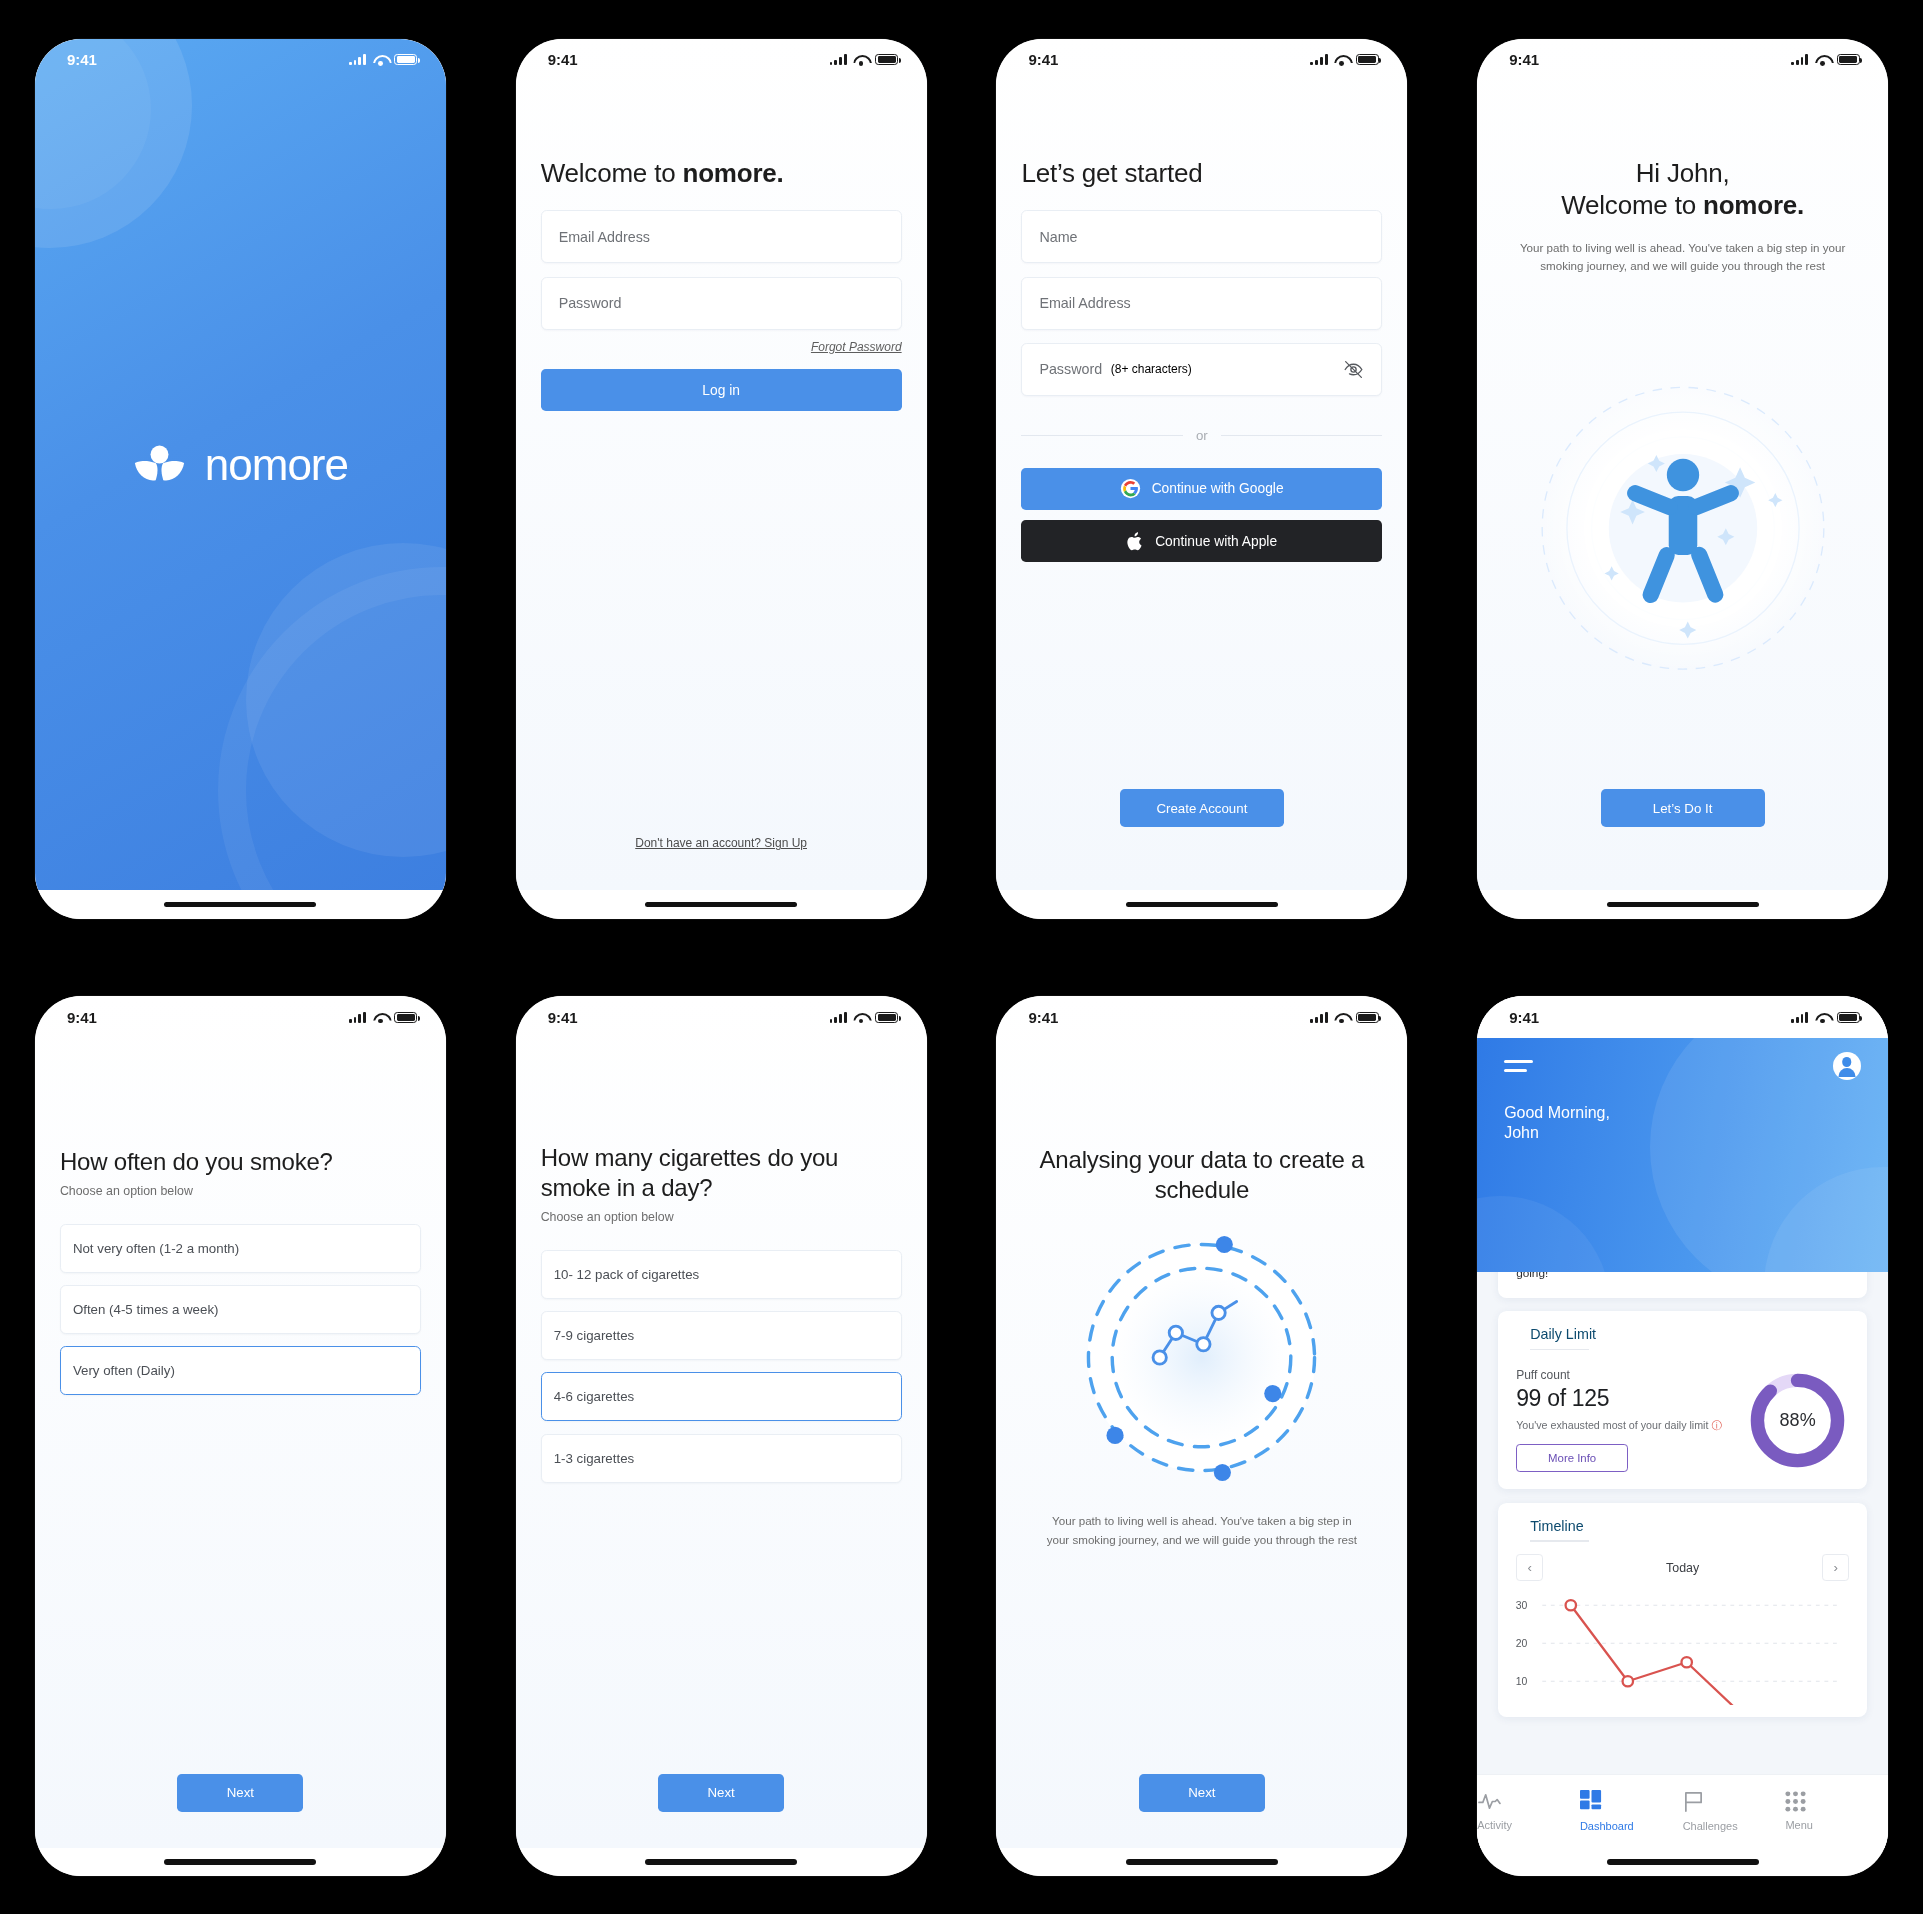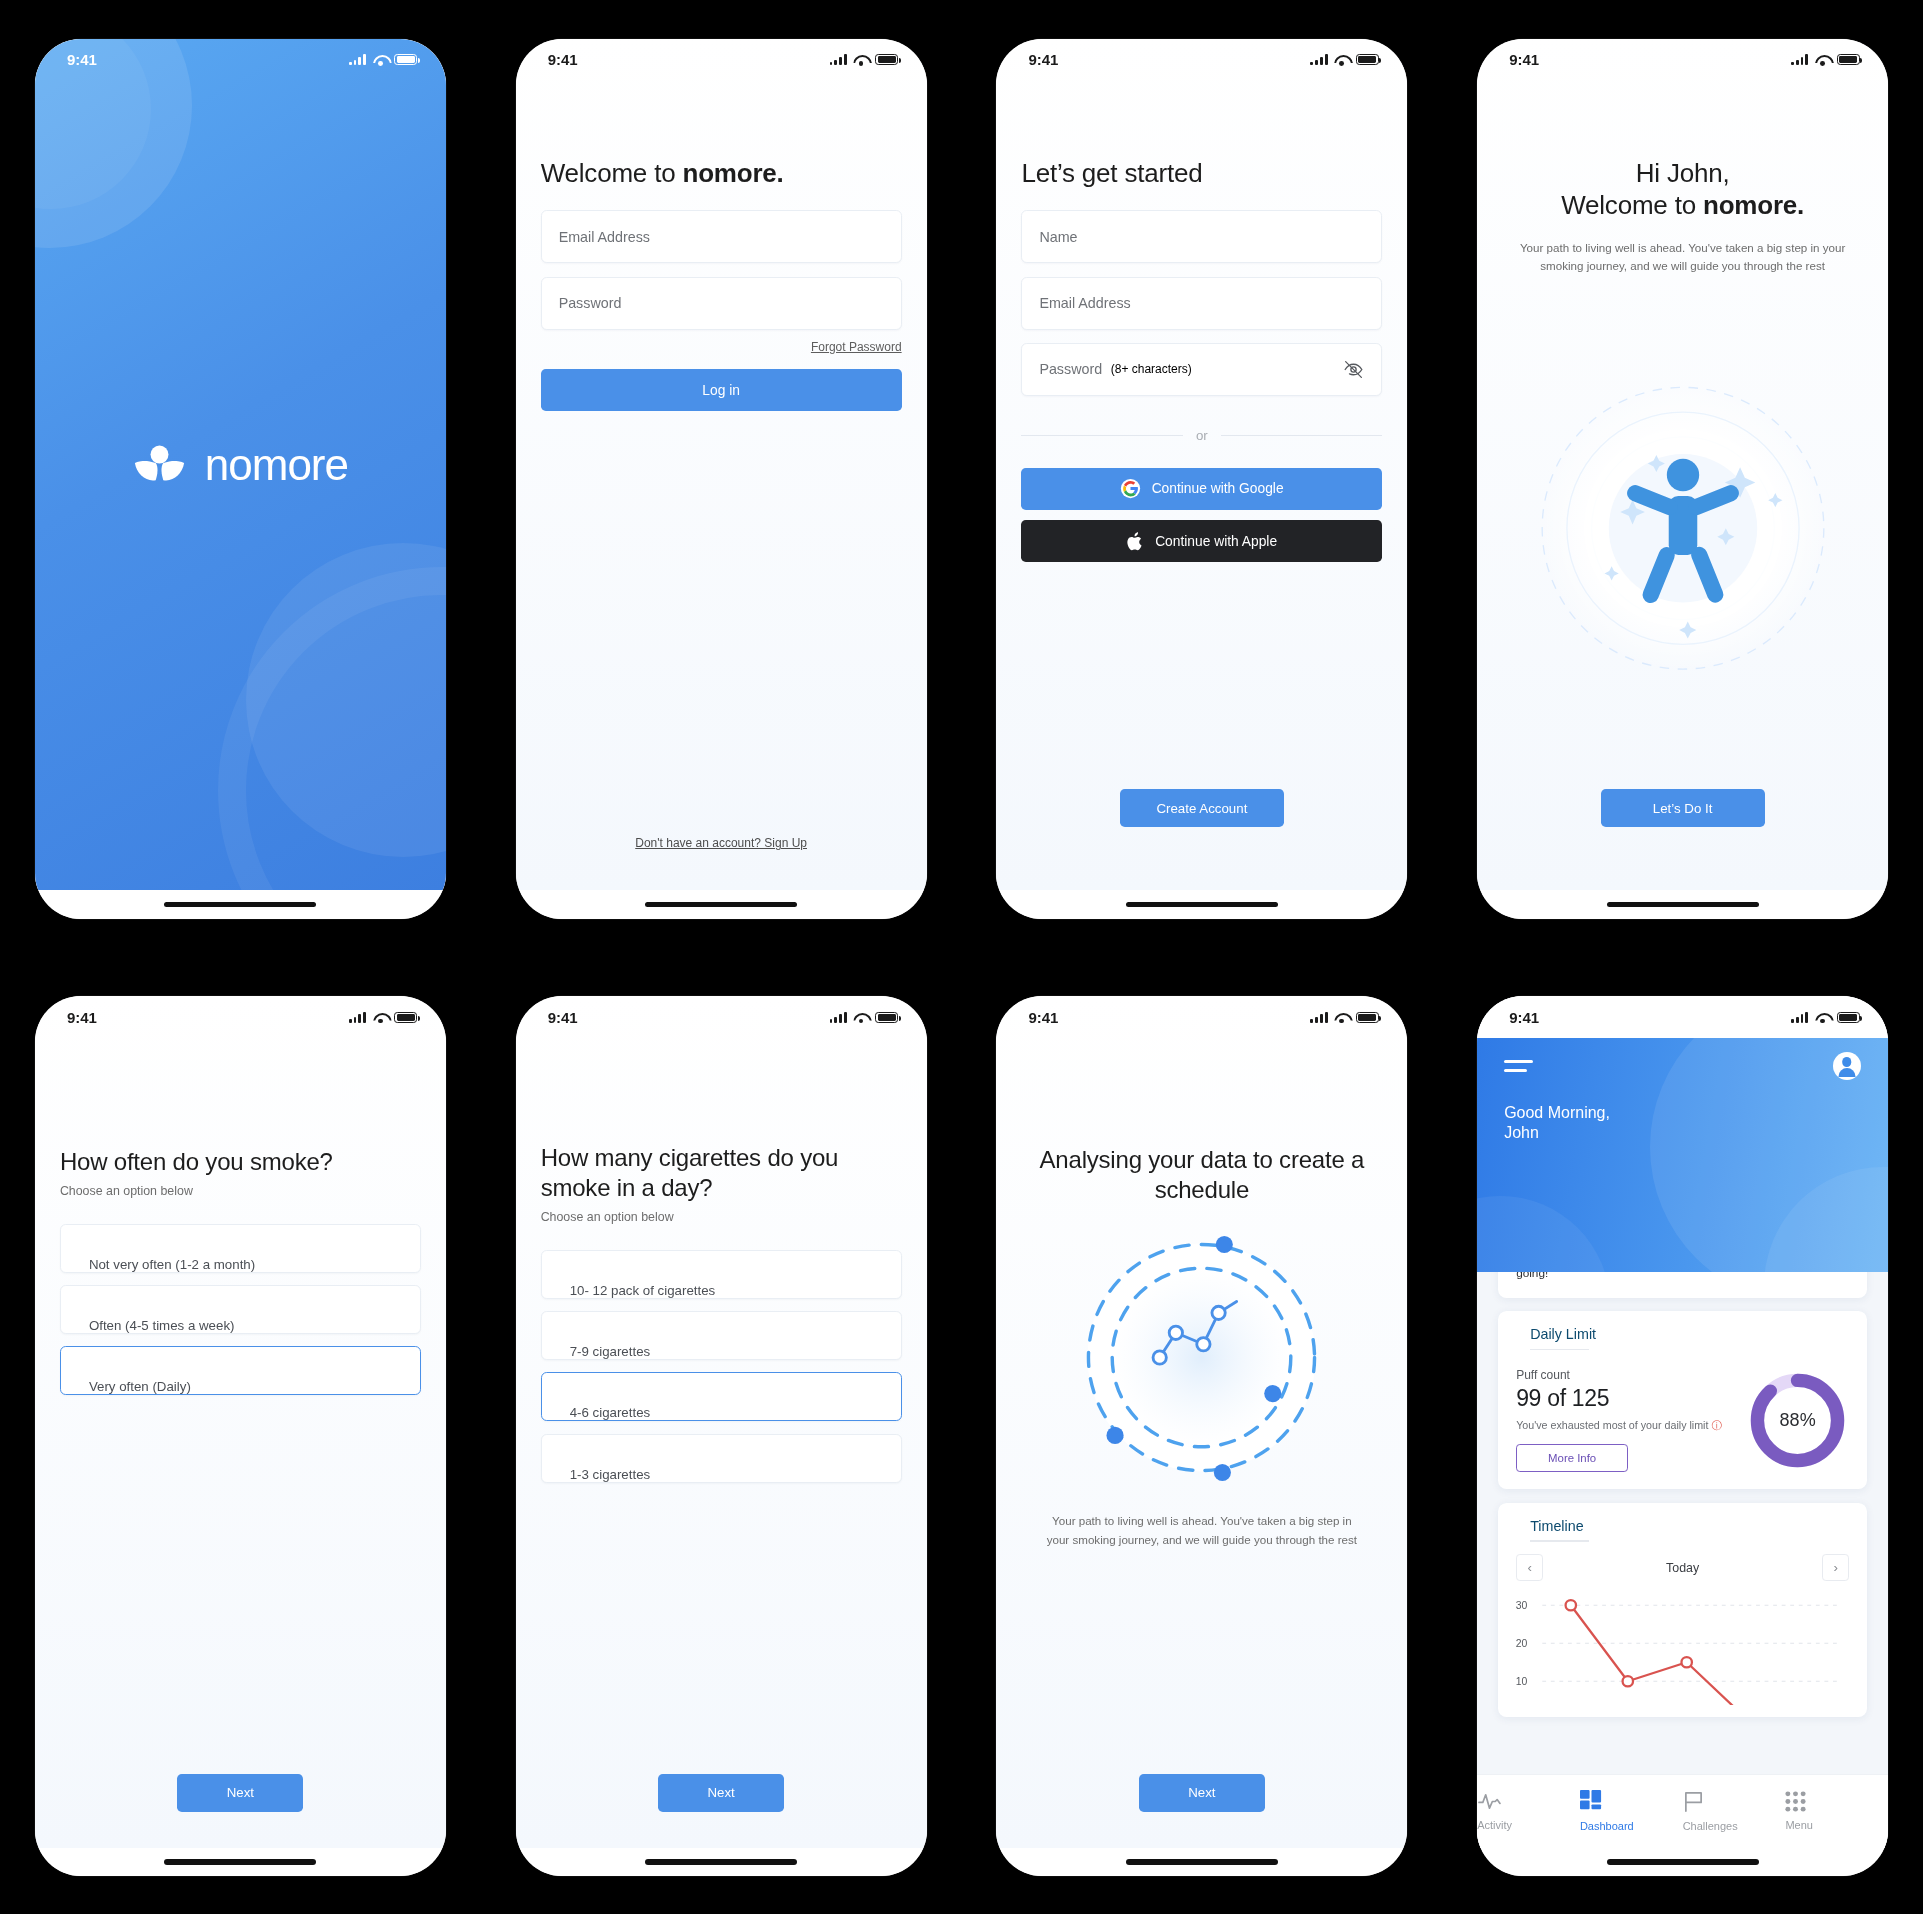--- a/index.html
+++ b/index.html
@@ -77,21 +77,21 @@
 
   
   .field{
     height:53px; background:#fff; border:1px solid #e9eef4; border-radius:5.7px;
     display:flex; align-items:center; padding:0 17px; margin-top:13.3px;
     box-shadow:0 1px 1.9px rgba(20,40,80,0.035);
   }
   .field .ph{ font-size:14.3px;color:#6f7277; }
   .field .hint{ font-size:12px;color:#000000; margin-left:8.6px;}
   .eye{ margin-left:auto; width:21px;height:21px; position:relative;}
-  .forgot{ text-align:right; font-size:12px;color:#5d5d5d; text-decoration:underline; margin-top:10.5px;}
+  .forgot{ text-align:right; font-size:12px;color:#5d5d5d; text-decoration:underline; margin-top:10.5px;font-style:italic;}
 
   .btn{
     height:42px;border-radius:4.8px; display:flex;align-items:center;justify-content:center;
     font-size:13.8px; color:#fff; background:#4a90e8; cursor:pointer; border:none;
   }
   .btn.primary-full{ margin-top:15px; }
   .btn.dark{ background:#222326; }
   .btn.small{ width:164px; height:38px; font-size:13.3px; border-radius:4.8px; margin:0 auto; }
   .btn .ic{ margin-right:10.5px; display:flex;align-items:center; }
 
@@ -109,21 +109,21 @@
   .splash .c4{position:absolute;width:447px;height:447px;border-radius:50%;right:-219px;bottom:-124px;border:28.5px solid rgba(255,255,255,0.06);}
   .logo-row{ position:absolute; inset:0; display:flex;align-items:center;justify-content:center; gap:19px;}
   .logo-word{ font-size:44px; color:#fff; font-weight:400; letter-spacing:-1px;}
 
   
   .illus{ flex:1; display:flex;align-items:center;justify-content:center; position:relative;}
 
   
   .opt{
     height:49px; background:#fff; border:1px solid #e9eef4; border-radius:5.7px;
-    display:flex; align-items:flex-end; padding:0 28px; margin-top:12.4px;
+    display:flex; align-items:center; padding:0 12px; margin-top:12.4px;
     font-size:13.3px; color:#4b4f55; box-shadow:0 1px 1.9px rgba(20,40,80,0.04);
   }
   .opt.sel{ border:1.5px solid #4a90e8; }
 
   
   .dash-hero{
     position:relative; height:234px; flex:0 0 234px;
     background:linear-gradient(100deg,#2f7ae6 0%,#4a97ee 55%,#63b0f4 100%);
     overflow:hidden;
   }

